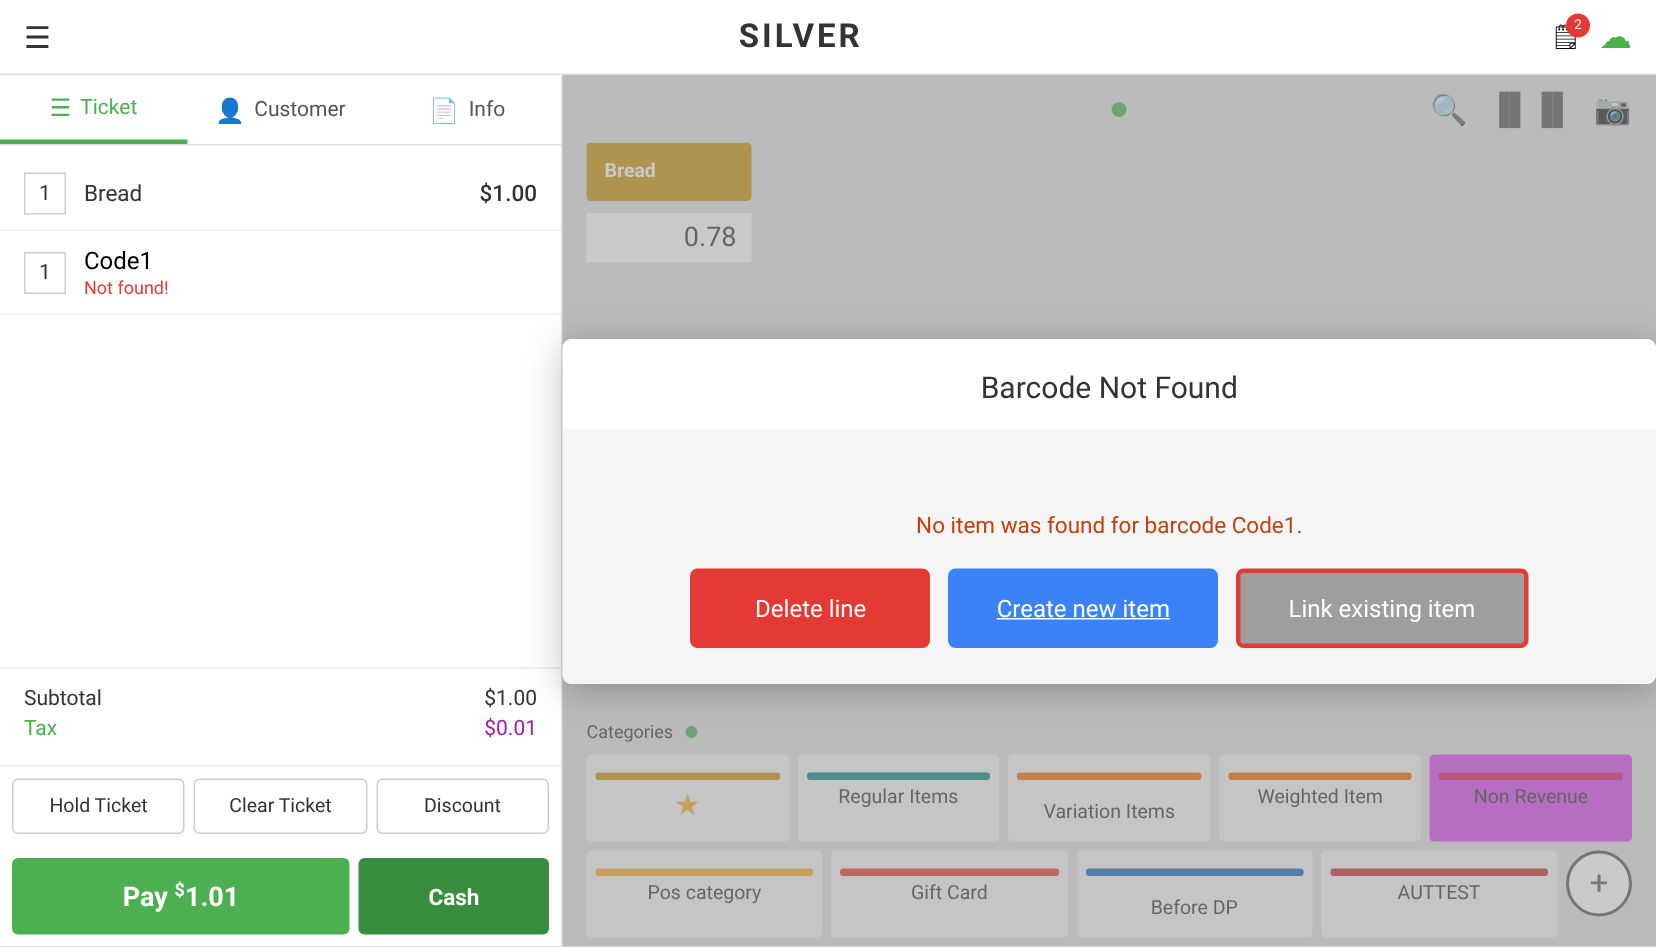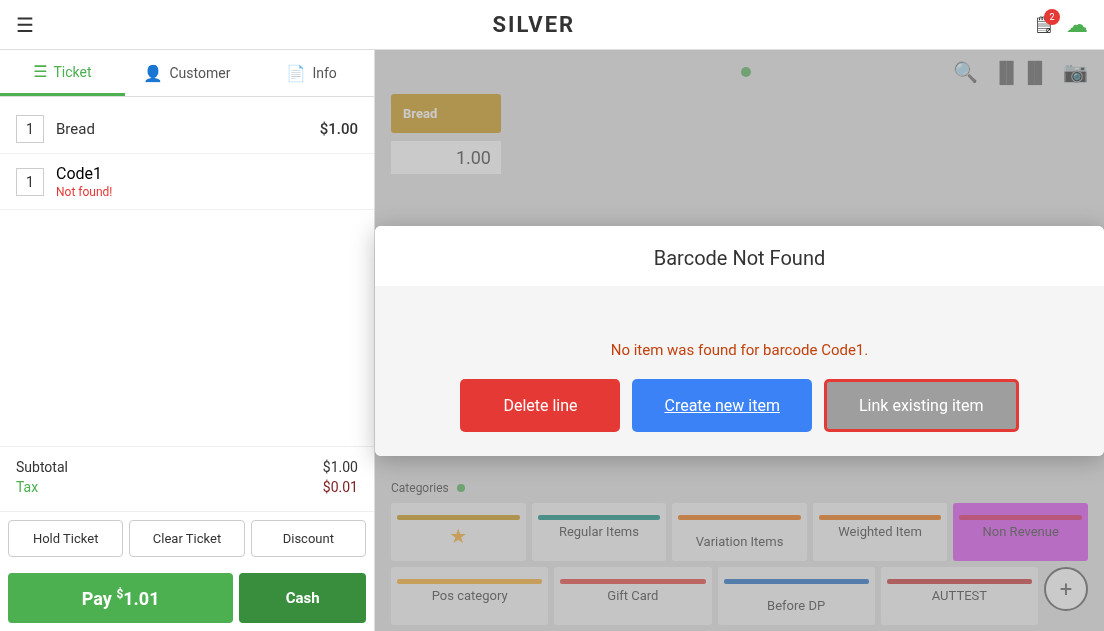--- a/index.html
+++ b/index.html
@@ -61,21 +61,21 @@
     .ticket-item-name { flex: 1; font-size: 15px; color: #333; }
     .ticket-item-price { font-size: 15px; color: #333; font-weight: 500; }
     .ticket-item-error { font-size: 12px; color: #e53935; margin-top: 2px; }
 
     
     .subtotal-area { padding: 12px 16px; border-top: 1px solid #eee; }
     .subtotal-row { display: flex; justify-content: space-between; font-size: 14px; margin-bottom: 4px; gap: 28px; }
     .subtotal-label { color: #333; }
     .subtotal-value { color: #333; }
     .tax-label { color: #4caf50; }
-    .tax-value { color: #7f1d1d; }
+    .tax-value { color: #a21caf; }
 
     
     .action-buttons {
       display: flex; padding: 8px 8px 8px 8px; gap: 6px; border-top: 1px solid #eee;
     }
     .action-btn {
       flex: 1; padding: 10px 4px; border: 1px solid #ccc; background: #fff;
       font-size: 13px; color: #333; cursor: pointer; border-radius: 4px;
     }
 
@@ -269,21 +269,21 @@
       <span class="dot"></span>
       <span style="font-size:20px;color:#555;cursor:pointer;">🔍</span>
       <span style="font-size:20px;color:#555;cursor:pointer;">▐▌▐▌</span>
       <span style="font-size:20px;color:#555;cursor:pointer;">📷</span>
     </div>
 
     <div class="item-grid-area">
       <div class="product-card">
         <span>Bread</span>
       </div>
-      <div class="product-card-value">1.00</div>
+      <div class="product-card-value">0.78</div>
     </div>
 
     <div class="categories-section">
       <div class="categories-title">
         <span>Categories</span>
         <span class="dot"></span>
       </div>
 
       <div class="cat-row">
         <button class="cat-btn cat-star">

